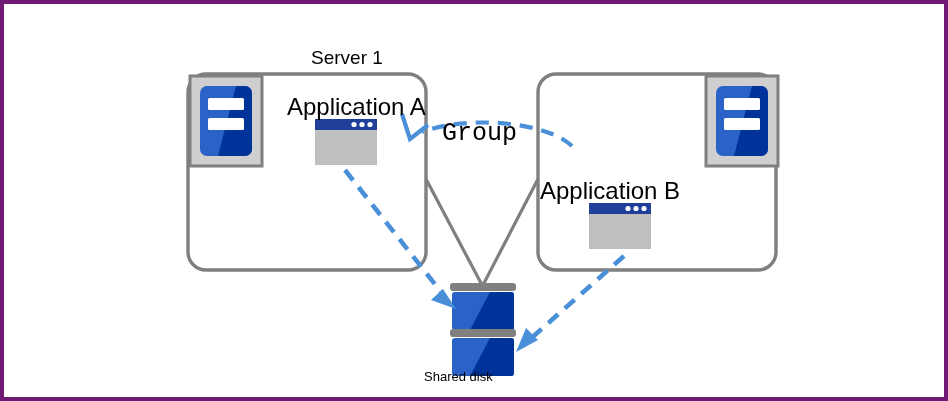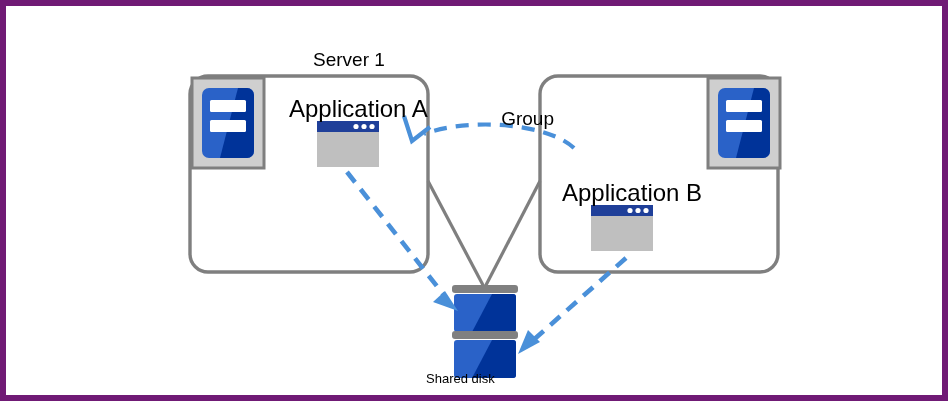--- a/index.html
+++ b/index.html
@@ -8,21 +8,21 @@
     background: #ffffff;
   }
   body {
     font-family: "Liberation Sans", sans-serif;
   }
   #canvas {
     position: relative;
     width: 948px;
     height: 401px;
     background: #ffffff;
-    border: 6px solid #701a75;
+    border: 4px solid #701a75;
     box-sizing: border-box;
     overflow: hidden;
   }
   #diagram-svg {
     position: absolute;
     left: 0;
     top: 0;
     width: 948px;
     height: 401px;
   }
@@ -35,27 +35,28 @@
   .lbl-server {
     font-size: 19px;
   }
   .lbl-app {
     font-size: 24px;
   }
   .lbl-disk {
     font-size: 13px;
   }
   .lbl-group {
-    font-size: 19px;
-    text-align: right;
+    font-size: 25px;
+    text-align: left;
+    font-family: Liberation Mono, monospace;
   }
   #server1-title { left: 307px; top: 43px; }
   #server2-title { left: 576px; top: 43px; }
   #app-a-title   { left: 283px; top: 89px; }
-  #app-b-title   { left: 556px; top: 173px; }
+  #app-b-title   { left: 536px; top: 173px; }
   #group-title   { left: 438px; top: 58px; width: 110px; }
   #disk-title    { left: 420px; top: 366px; }
 </style>
 </head>
 <body>
 
 <div id="canvas">
 
   <svg id="diagram-svg" viewBox="0 0 948 401" xmlns="http://www.w3.org/2000/svg">
 

